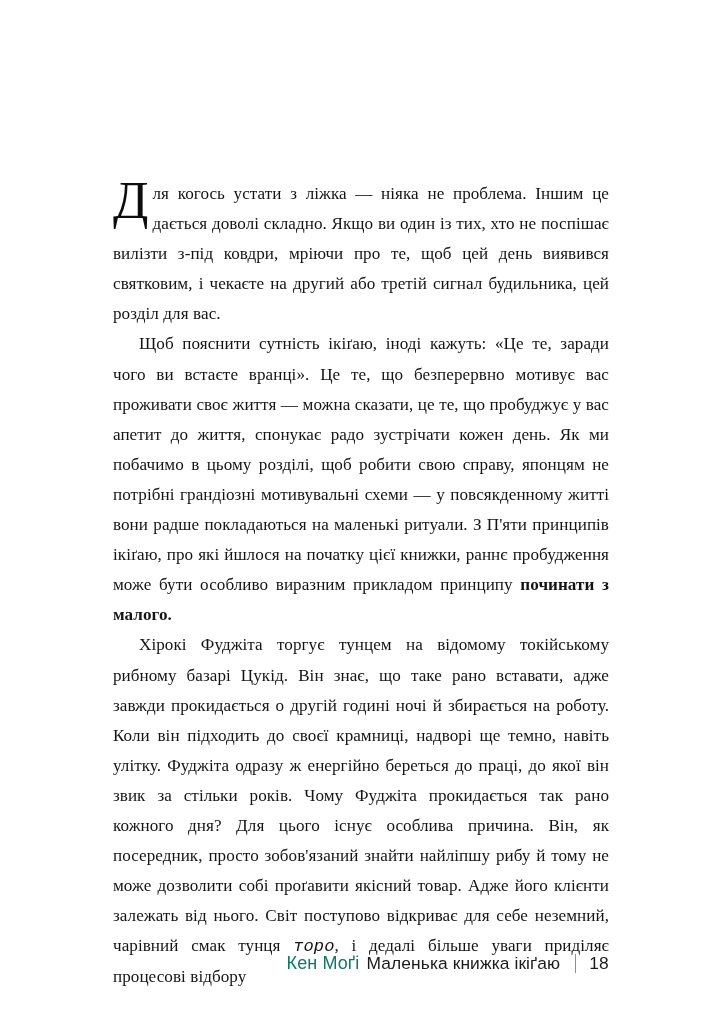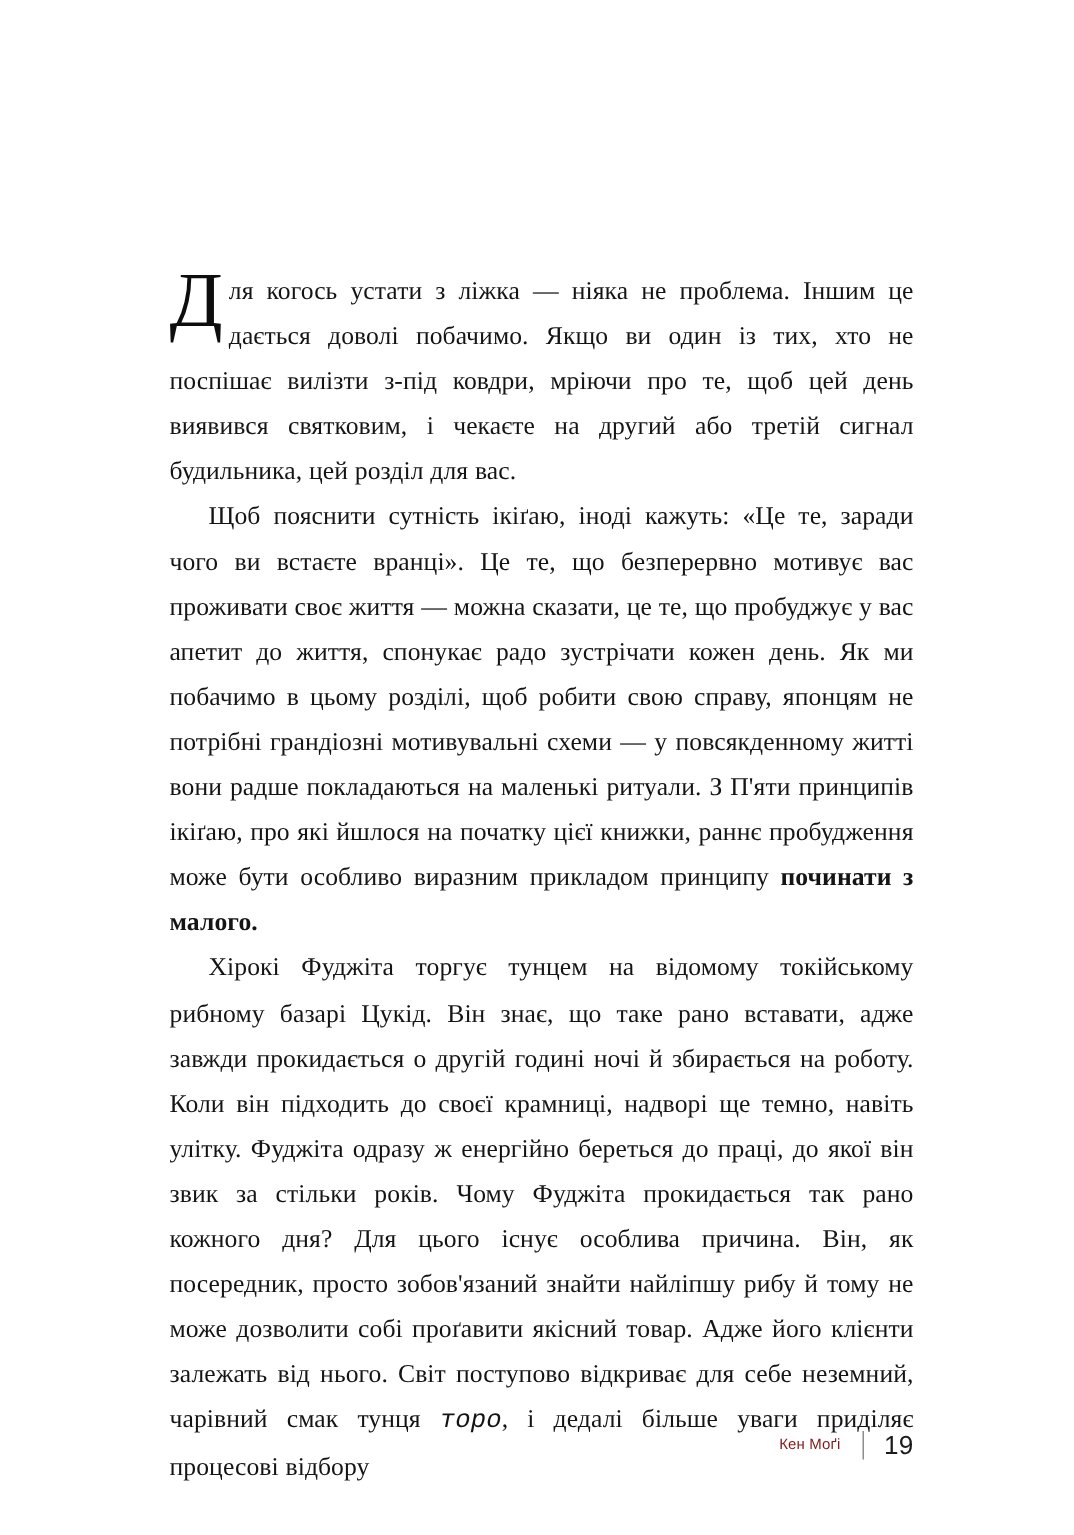--- a/index.html
+++ b/index.html
@@ -81,22 +81,22 @@
     top: 946px;
     width: 496px;
     height: 34px;
     display: flex;
     align-items: center;
     justify-content: flex-end;
     font-family: "Liberation Sans", "DejaVu Sans", sans-serif;
   }
 
   .footer-author {
-    font-size: 10px;
-    color: #7f1d1d;
+    font-size: 18px;
+    color: #0f766e;
     letter-spacing: 0.1px;
     white-space: nowrap;
   }
 
   .footer-title {
     font-size: 17.4px;
     color: #1c1c1c;
     margin-left: 7px;
     letter-spacing: 0.1px;
     white-space: nowrap;
@@ -116,27 +116,28 @@
     letter-spacing: 0.2px;
   }
 </style>
 </head>
 <body>
 
 <div class="page">
 
   <div class="text-block">
 
-    <p class="body-para first-para"><span class="dropcap">Д</span><span>ля когось устати з ліжка — ніяка не проблема. Іншим це дається доволі побачимо. Якщо ви один із тих, хто не поспішає вилізти з-під ковдри, мріючи про те, щоб цей день виявився святковим, і чекаєте на другий або третій сигнал будильника, цей розділ для вас.</span></p>
+    <p class="body-para first-para"><span class="dropcap">Д</span><span>ля когось устати з ліжка — ніяка не проблема. Іншим це дається доволі складно. Якщо ви один із тих, хто не поспішає вилізти з-під ковдри, мріючи про те, щоб цей день виявився святковим, і чекаєте на другий або третій сигнал будильника, цей розділ для вас.</span></p>
 
     <p class="body-para indented"><span>Щоб пояснити сутність ікіґаю, іноді кажуть: «Це те, заради чого ви встаєте вранці». Це те, що безперервно мотивує вас проживати своє життя — можна сказати, це те, що пробуджує у вас апетит до життя, спонукає радо зустрічати кожен день. Як ми побачимо в цьому розділі, щоб робити свою справу, японцям не потрібні грандіозні мотивувальні схеми — у повсякденному житті вони радше покладаються на маленькі ритуали. З П'яти принципів ікіґаю, про які йшлося на початку цієї книжки, раннє пробудження може бути особливо виразним прикладом принципу </span><strong class="bold-phrase">починати з малого.</strong></p>
 
     <p class="body-para indented"><span>Хірокі Фуджіта торгує тунцем на відомому токійському рибному базарі Цукід. Він знає, що таке рано вставати, адже завжди прокидається о другій годині ночі й збирається на роботу. Коли він підходить до своєї крамниці, надворі ще темно, навіть улітку. Фуджіта одразу ж енергійно береться до праці, до якої він звик за стільки років. Чому Фуджіта прокидається так рано кожного дня? Для цього існує особлива причина. Він, як посередник, просто зобов'язаний знайти найліпшу рибу й тому не може дозволити собі проґавити якісний товар. Адже його клієнти залежать від нього. Світ поступово відкриває для себе неземний, чарівний смак тунця </span><em class="italic-word">торо</em><span>, і дедалі більше уваги приділяє процесові відбору</span></p>
 
   </div>
 
   <div class="footer">
     <span class="footer-author">Кен Моґі</span>
+    <span class="footer-title">Маленька книжка ікіґаю</span>
     <span class="footer-sep"></span>
-    <span class="footer-pagenum">19</span>
+    <span class="footer-pagenum">18</span>
   </div>
 
 </div>
 
 </body></html>

